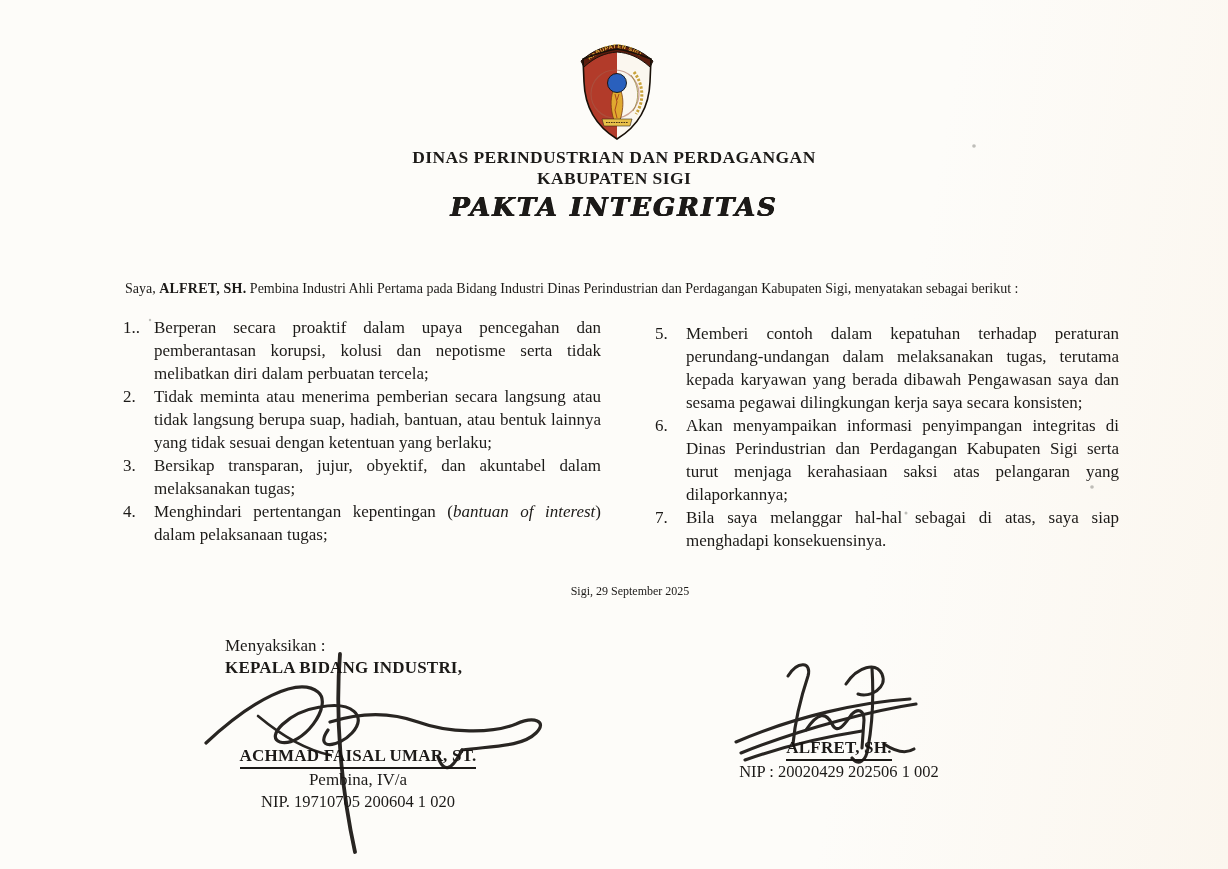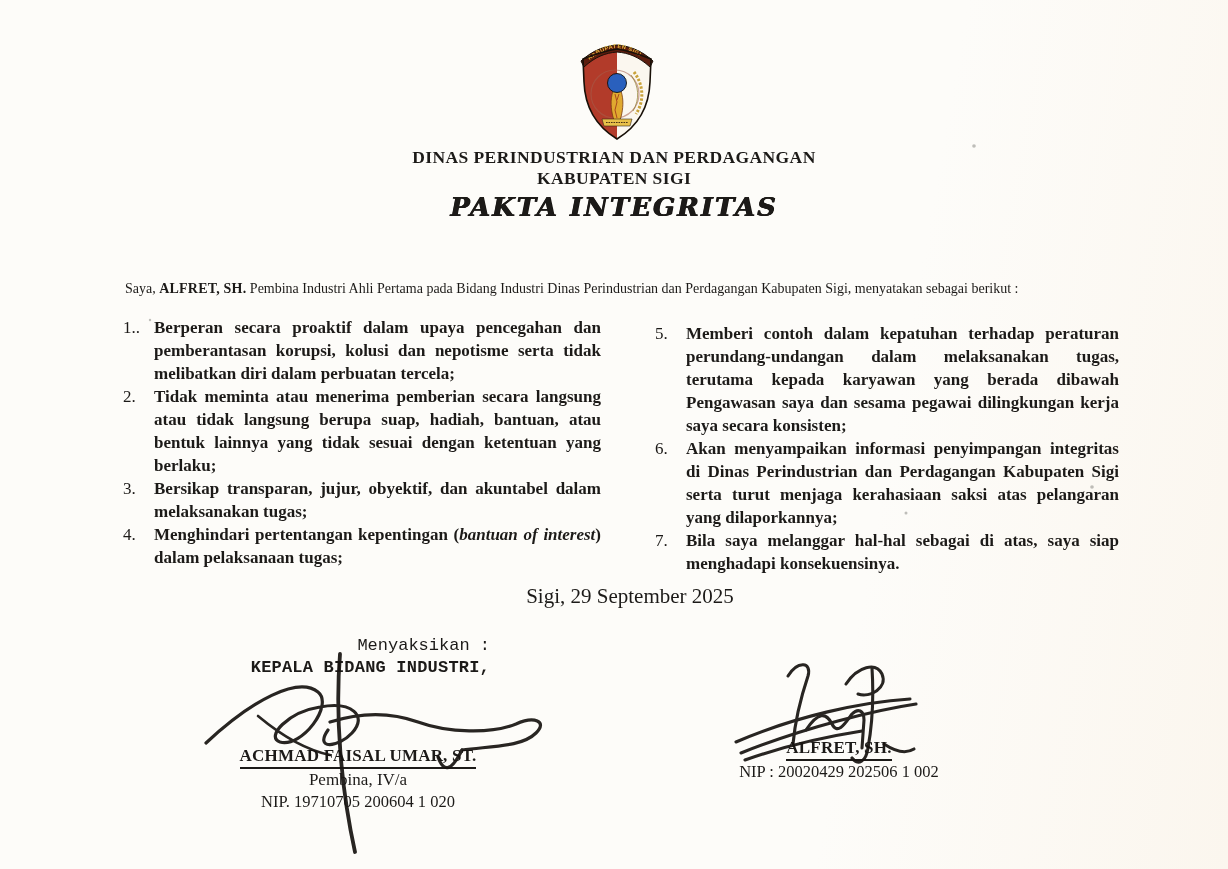--- a/index.html
+++ b/index.html
@@ -31,27 +31,27 @@
   
   .intro{left:125px;top:243px;width:996px;font-size:14px;line-height:27px;text-align:justify;margin-top:32px;}
   .intro b{letter-spacing:.2px;}
 
   
   .col{font-size:17px;line-height:23px;}
   .col-left{left:123px;top:316px;width:478px;}
   .col-right{left:655px;top:322px;width:464px;}
   .item{display:flex;}
   .item .num{flex:0 0 31px;}
-  .item .txt{flex:1;text-align:justify;font-weight:bold;}
+  .item .txt{flex:1;text-align:justify;}
 
   
-  .dateline{left:450px;top:584px;width:360px;text-align:center;font-size:21px;}
+  .dateline{left:450px;top:584px;width:360px;text-align:center;font-size:12px;}
 
   
-  .sig-left-head{left:225px;top:635px;width:265px;text-align:right;font-size:17px;line-height:22px;font-family:Liberation Mono, monospace;}
+  .sig-left-head{left:225px;top:635px;width:265px;text-align:left;font-size:17px;line-height:22px;}
   .sig-left-head .role{font-weight:bold;letter-spacing:.2px;}
   .sig-left-name{left:218px;top:745px;width:280px;text-align:center;font-size:17px;line-height:22px;}
   .sig-right-head{left:705px;top:649px;width:268px;text-align:center;font-size:17px;font-weight:bold;}
   .sig-right-name{left:700px;top:737px;width:278px;text-align:center;font-size:17px;line-height:22px;}
   .sig-name{font-weight:bold;display:inline-block;border-bottom:2px solid #1c1a18;padding-bottom:0px;letter-spacing:.2px;}
   .nip{font-size:16.5px;}
 
   .sig-overlay{left:0;top:0;width:1228px;height:869px;pointer-events:none;}
 </style>
 </head>

